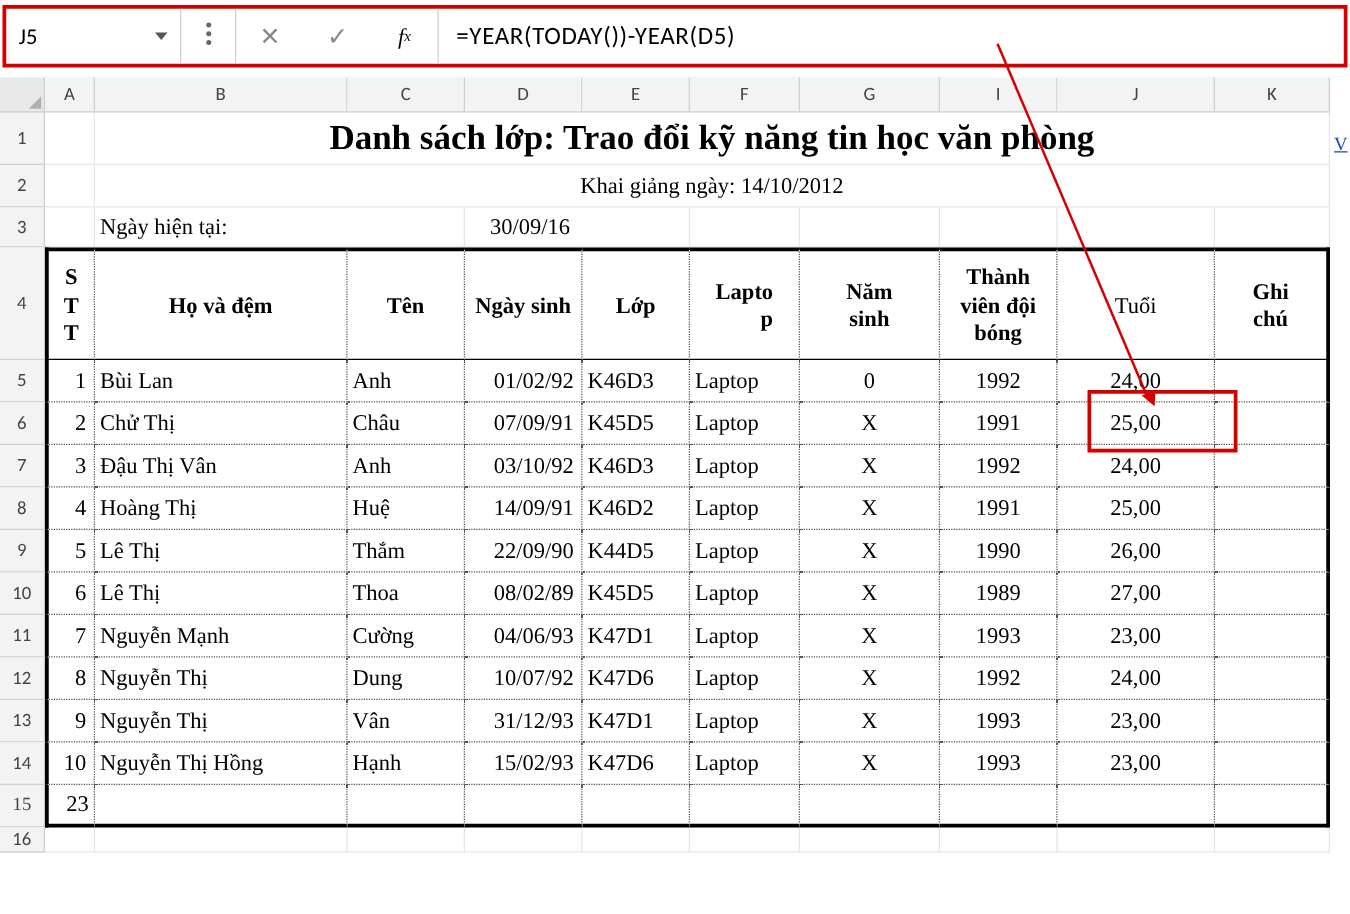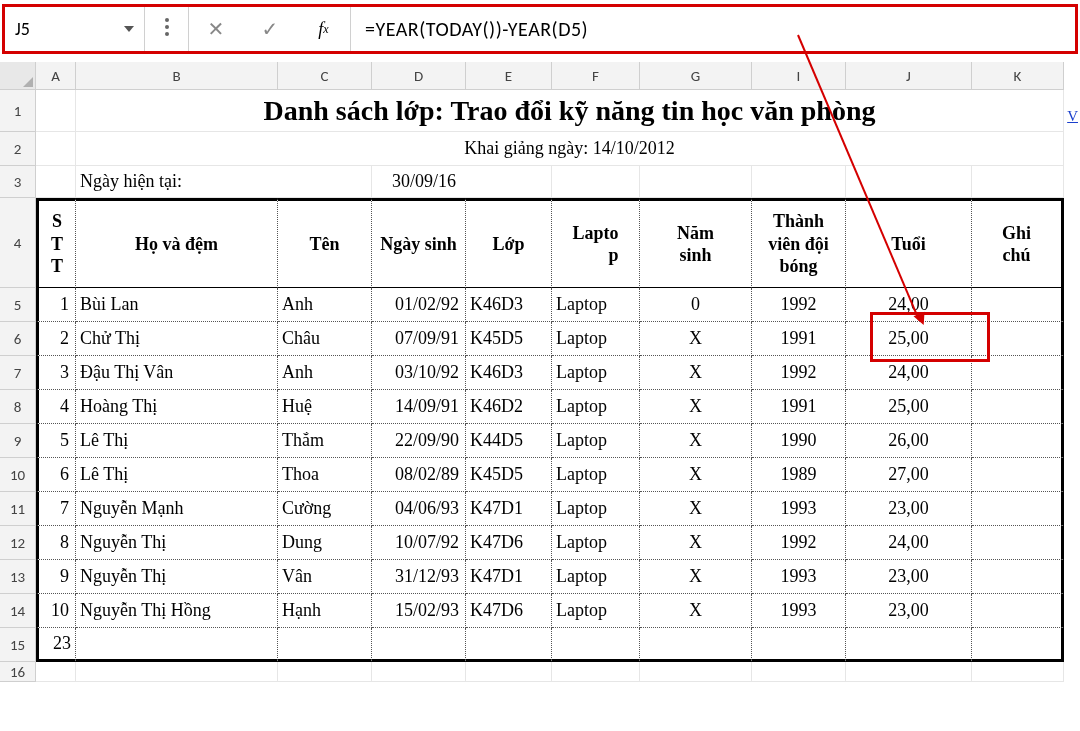--- a/index.html
+++ b/index.html
@@ -231,21 +231,21 @@
     <div class="cell tblcell" style="white-space: pre-line; text-align: center; line-height: 1.25; font-weight: bold; justify-content: center; min-height: 90px; border-top: 3px solid rgb(0, 0, 0); border-bottom: 1px solid rgb(0, 0, 0);">Tên</div>
     <div class="cell tblcell" style="white-space: pre-line; text-align: center; line-height: 1.25; font-weight: bold; justify-content: center; min-height: 90px; border-top: 3px solid rgb(0, 0, 0); border-bottom: 1px solid rgb(0, 0, 0); font-family: Liberation Serif, serif;">Ngày sinh</div>
     <div class="cell tblcell" style="white-space: pre-line; text-align: center; line-height: 1.25; font-weight: bold; justify-content: center; min-height: 90px; border-top: 3px solid rgb(0, 0, 0); border-bottom: 1px solid rgb(0, 0, 0);">Lớp</div>
     <div class="cell tblcell" style="white-space: pre-line; text-align: right; line-height: 1.25; font-weight: bold; justify-content: center; min-height: 90px; border-top: 3px solid rgb(0, 0, 0); border-bottom: 1px solid rgb(0, 0, 0);">Lapto
 p</div>
     <div class="cell tblcell" style="white-space: pre-line; text-align: center; line-height: 1.25; font-weight: bold; justify-content: center; min-height: 90px; border-top: 3px solid rgb(0, 0, 0); border-bottom: 1px solid rgb(0, 0, 0);">Năm
 sinh</div>
     <div class="cell tblcell" style="white-space: pre-line; text-align: center; line-height: 1.25; font-weight: bold; justify-content: center; min-height: 90px; border-top: 3px solid rgb(0, 0, 0); border-bottom: 1px solid rgb(0, 0, 0);">Thành
 viên đội
 bóng</div>
-    <div class="cell tblcell" style="white-space: pre-line; text-align: center; line-height: 1.25; font-weight: bold; justify-content: center; min-height: 90px; border-top: 3px solid rgb(0, 0, 0); border-bottom: 1px solid rgb(0, 0, 0);">Tuổi</div>
+    <div class="cell tblcell" style="white-space: pre-line; text-align: center; line-height: 1.25; font-weight: normal; justify-content: center; min-height: 90px; border-top: 3px solid rgb(0, 0, 0); border-bottom: 1px solid rgb(0, 0, 0);">Tuổi</div>
     <div class="cell tblcell lastcol" style="white-space: pre-line; text-align: center; line-height: 1.25; font-weight: bold; justify-content: center; min-height: 90px; border-top: 3px solid rgb(0, 0, 0); border-bottom: 1px solid rgb(0, 0, 0);">Ghi
 chú</div>
     <div class="rowhdr" style="height: 34px;">5</div>
     <div class="cell tblcell datarow num first">1</div>
     <div class="cell tblcell datarow lft">Bùi Lan</div>
     <div class="cell tblcell datarow lft">Anh</div>
     <div class="cell tblcell datarow num">01/02/92</div>
     <div class="cell tblcell datarow lft">K46D3</div>
     <div class="cell tblcell datarow lft">Laptop</div>
     <div class="cell tblcell datarow ctr">0</div>
@@ -344,21 +344,21 @@
     <div class="cell tblcell datarow num first lastrow">10</div>
     <div class="cell tblcell datarow lft lastrow">Nguyễn Thị Hồng</div>
     <div class="cell tblcell datarow lft lastrow">Hạnh</div>
     <div class="cell tblcell datarow num lastrow">15/02/93</div>
     <div class="cell tblcell datarow lft lastrow">K47D6</div>
     <div class="cell tblcell datarow lft lastrow">Laptop</div>
     <div class="cell tblcell datarow ctr lastrow">X</div>
     <div class="cell tblcell datarow ctr lastrow">1993</div>
     <div class="cell tblcell datarow ctr lastrow">23,00</div>
     <div class="cell tblcell datarow lft lastcol lastrow"></div>
-    <div class="rowhdr" style="height: 34px;">15</div>
+    <div class="rowhdr" style="height: 34px; font-family: Liberation Serif, serif;">15</div>
     <div class="cell tblcell row15 first " style="border-bottom: 3px solid rgb(0, 0, 0); justify-content: flex-end; padding-right: 4px;">23</div>
     <div class="cell tblcell row15 " style="border-bottom: 3px solid rgb(0, 0, 0);"></div>
     <div class="cell tblcell row15 " style="border-bottom: 3px solid rgb(0, 0, 0);"></div>
     <div class="cell tblcell row15 " style="border-bottom: 3px solid rgb(0, 0, 0);"></div>
     <div class="cell tblcell row15 " style="border-bottom: 3px solid rgb(0, 0, 0);"></div>
     <div class="cell tblcell row15 " style="border-bottom: 3px solid rgb(0, 0, 0);"></div>
     <div class="cell tblcell row15 " style="border-bottom: 3px solid rgb(0, 0, 0);"></div>
     <div class="cell tblcell row15 " style="border-bottom: 3px solid rgb(0, 0, 0);"></div>
     <div class="cell tblcell row15 " style="border-bottom: 3px solid rgb(0, 0, 0);"></div>
     <div class="cell tblcell row15 lastcol" style="border-bottom: 3px solid rgb(0, 0, 0);"></div>

